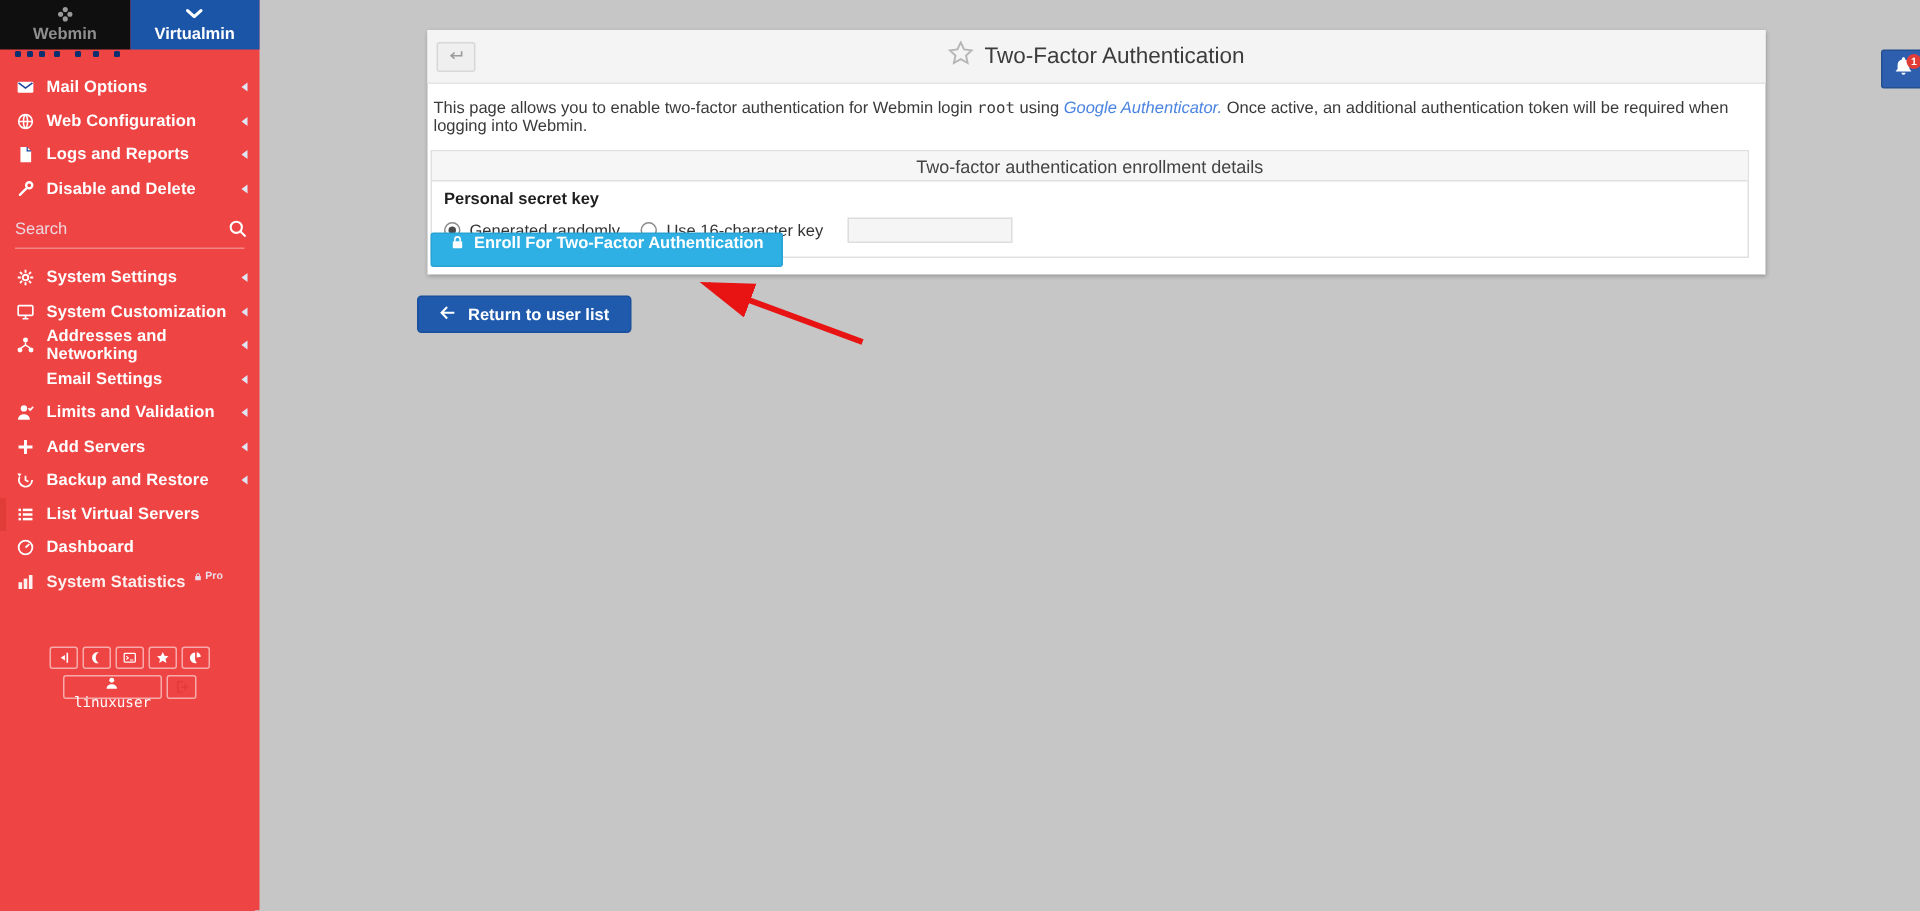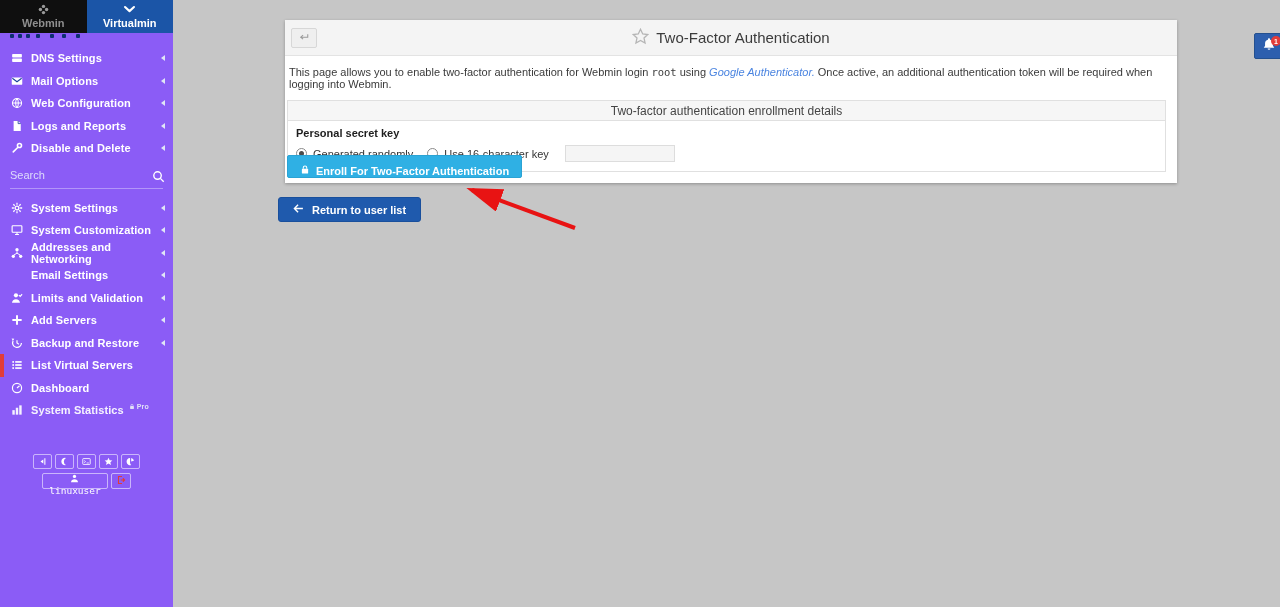--- a/index.html
+++ b/index.html
@@ -1,20 +1,20 @@
 <!DOCTYPE html>
 <html><head>
 <meta charset="utf-8">
 <style>
   * { margin:0; padding:0; box-sizing:border-box; }
   html,body { width:1280px; height:607px; overflow:hidden; }
   body { position:relative; background:#c6c6c6; font-family:"Liberation Sans", sans-serif; }
 
   
-  .sidebar { position:absolute; left:0; top:0; width:173px; height:607px; background:#8b5cf6; z-index:5; }
+  .sidebar { position:absolute; left:0; top:0; width:173px; height:607px; background:#ef4444; z-index:5; }
   .tabs { display:flex; height:33px; }
   .tab { flex:1; display:flex; flex-direction:column; align-items:center; justify-content:flex-end; padding-bottom:4px; gap:1px; font-size:11px; font-weight:bold; cursor:pointer; }
   .tab .tab-ic { height:13px; display:flex; align-items:center; }
   .tab .tab-ic svg { width:13px; height:13px; }
   .tab-webmin { background:#0f0f0f; color:#8f8f8f; }
   .tab-virtualmin { background:#1b55a7; color:#ffffff; }
 
   .clipped-row { height:14px; position:relative; overflow:hidden; }
   .clipped-row .smudge { position:absolute; top:1px; left:10px; width:4px; height:4px; background:#0c2f70;
     box-shadow: 8px 0 0 #0c2f70, 16px 0 0 #0c2f70, 26px 0 0 #0c2f70, 40px 0 0 #0c2f70, 52px 0 0 #0c2f70, 66px 0 0 #0c2f70; border-radius:1px; }
@@ -64,21 +64,21 @@
   .panel { margin:2px 11px 0 2px; border:1px solid #e0e0e0; }
   .panel-header { height:20px; background:#f6f6f6; border-bottom:1px solid #e0e0e0; display:flex; align-items:center; justify-content:center; font-size:12px; color:#444; }
   .panel-body { padding:6px 8px 9px; }
   .field-label { font-size:11px; font-weight:bold; color:#1e1e1e; }
   .radio-row { display:flex; align-items:center; margin-top:6px; font-size:11px; color:#333; }
   .radio { width:11px; height:11px; border:1px solid #8a8a8a; border-radius:50%; background:#fff; position:relative; margin-right:6px; cursor:pointer; flex:0 0 11px; }
   .radio.checked::after { content:""; position:absolute; left:2px; top:2px; width:5px; height:5px; border-radius:50%; background:#4a4a4a; }
   .radio-label { margin-right:14px; cursor:pointer; }
   .key-input { width:110px; height:17px; background:#f5f5f5; border:1px solid #ddd; margin-left:2px; font-size:11px; padding:0 4px; }
 
-  .enroll-btn { position:absolute; left:2px; top:135px; height:23px; padding:0 12px; background:#2fb0e4; border:1px solid #2aa3d4; border-radius:2px; color:#fff; font-size:11px; font-weight:bold; display:flex; align-items:flex-end; gap:6px; cursor:pointer; font-family:"Liberation Sans",sans-serif; }
+  .enroll-btn { position:absolute; left:2px; top:135px; height:23px; padding:0 12px; background:#2fb0e4; border:1px solid #2aa3d4; border-radius:2px; color:#fff; font-size:11px; font-weight:bold; display:flex; align-items:flex-start; gap:6px; cursor:pointer; font-family:"Liberation Sans",sans-serif; }
   .enroll-btn svg { width:10px; height:11px; fill:#fff; }
 
   .return-btn { position:absolute; left:105px; top:197px; height:25px; padding:0 14px; background:#1f5aad; border:1px solid #194f9c; border-radius:3px; color:#fff; font-size:11px; font-weight:bold; display:flex; align-items:center; gap:8px; cursor:pointer; font-family:"Liberation Sans",sans-serif; }
   .return-btn svg { width:11px; height:11px; fill:none; stroke:#fff; }
 
   .bell-btn { position:absolute; left:1081px; top:33px; width:30px; height:26px; background:#2d5fae; border:1px solid #24508f; border-radius:2px; display:flex; align-items:center; justify-content:center; cursor:pointer; }
   .bell-btn svg { width:14px; height:14px; fill:#fff; }
   .bell-badge { position:absolute; top:2px; right:2px; min-width:10px; height:10px; border-radius:50%; background:#e23c39; color:#fff; font-size:7px; font-weight:bold; display:flex; align-items:center; justify-content:center; }
 
   .annot { position:absolute; left:0; top:0; pointer-events:none; z-index:9; }
@@ -110,30 +110,20 @@
         </span>
       <span>Virtualmin</span>
     </div>
   </div>
 
   <div class="clipped-row">
       <span class="smudge"></span>
     </div>
 
   <nav id="menu-top">
-      <div class="side-item">
-        <span class="icon">
-          <svg viewBox="0 0 16 16" fill="currentColor">
-            <rect x="1.5" y="2.8" width="13" height="4.4" rx="1"></rect>
-            <rect x="1.5" y="8.8" width="13" height="4.4" rx="1"></rect>
-          </svg>
-        </span>
-        <span>DNS Settings</span>
-        <span class="caret"></span>
-      </div>
       <div class="side-item">
         <span class="icon">
           <svg viewBox="0 0 16 16" fill="currentColor">
             <rect x="1" y="3.3" width="14" height="9.8" rx="1.2"></rect>
             <path d="M1.8 4.3L8 9l6.2-4.7" fill="none" stroke="#1d439a" stroke-width="1.4"></path>
           </svg>
         </span>
         <span>Mail Options</span>
         <span class="caret"></span>
       </div>

